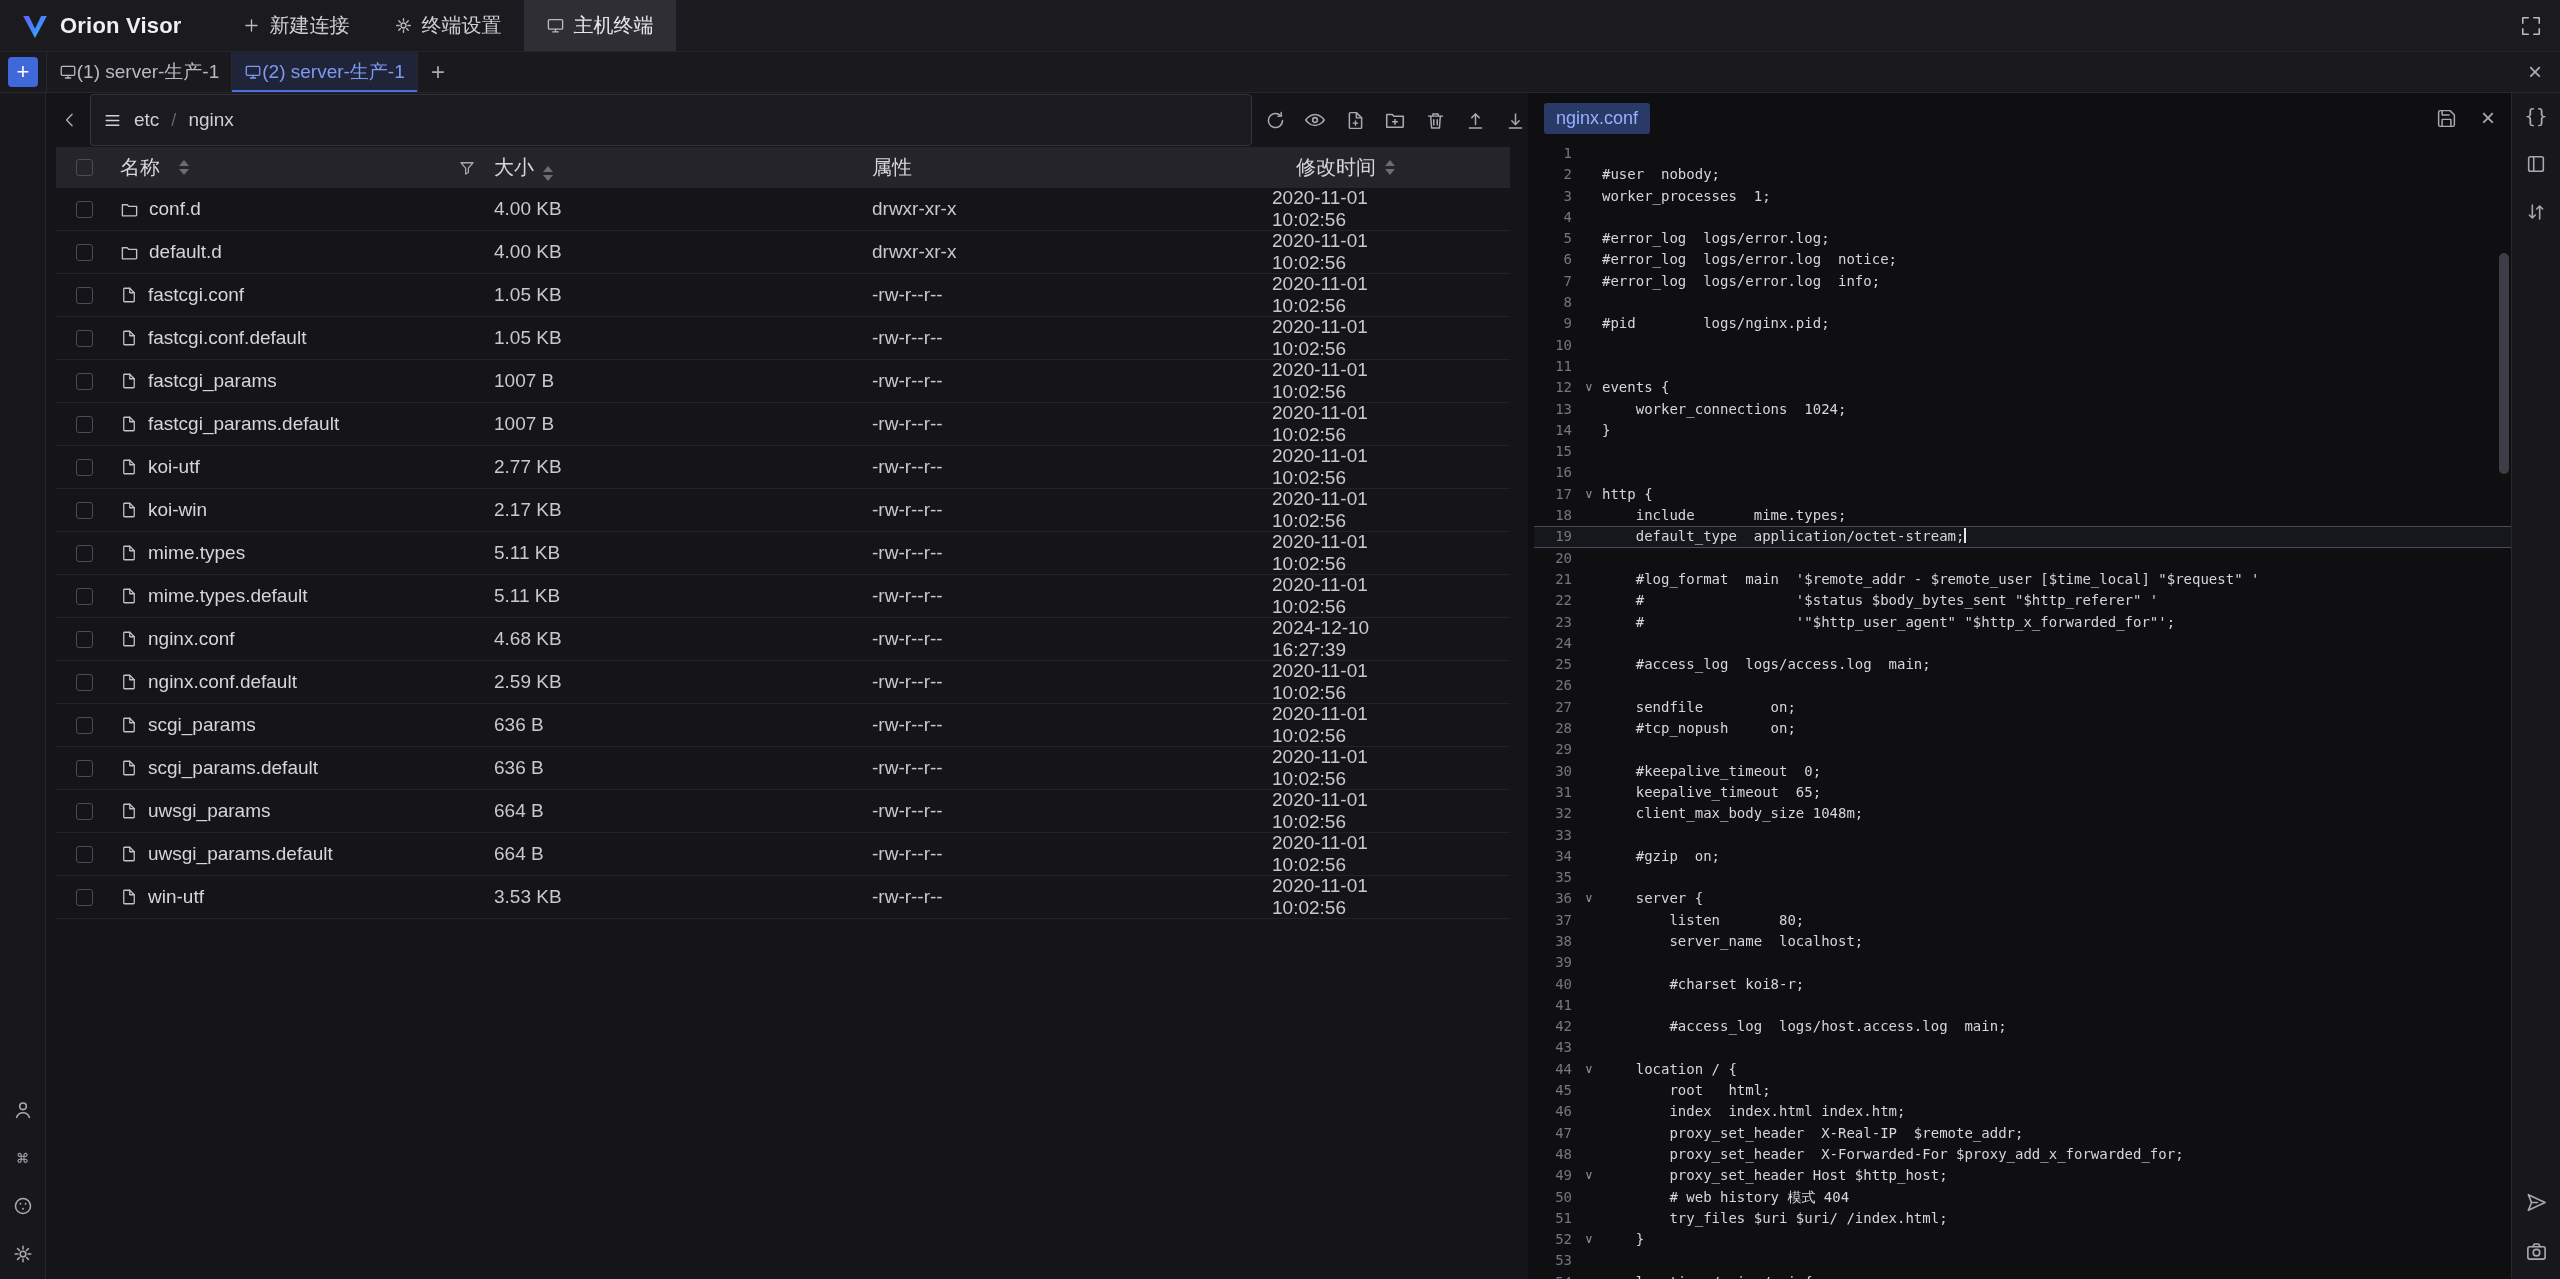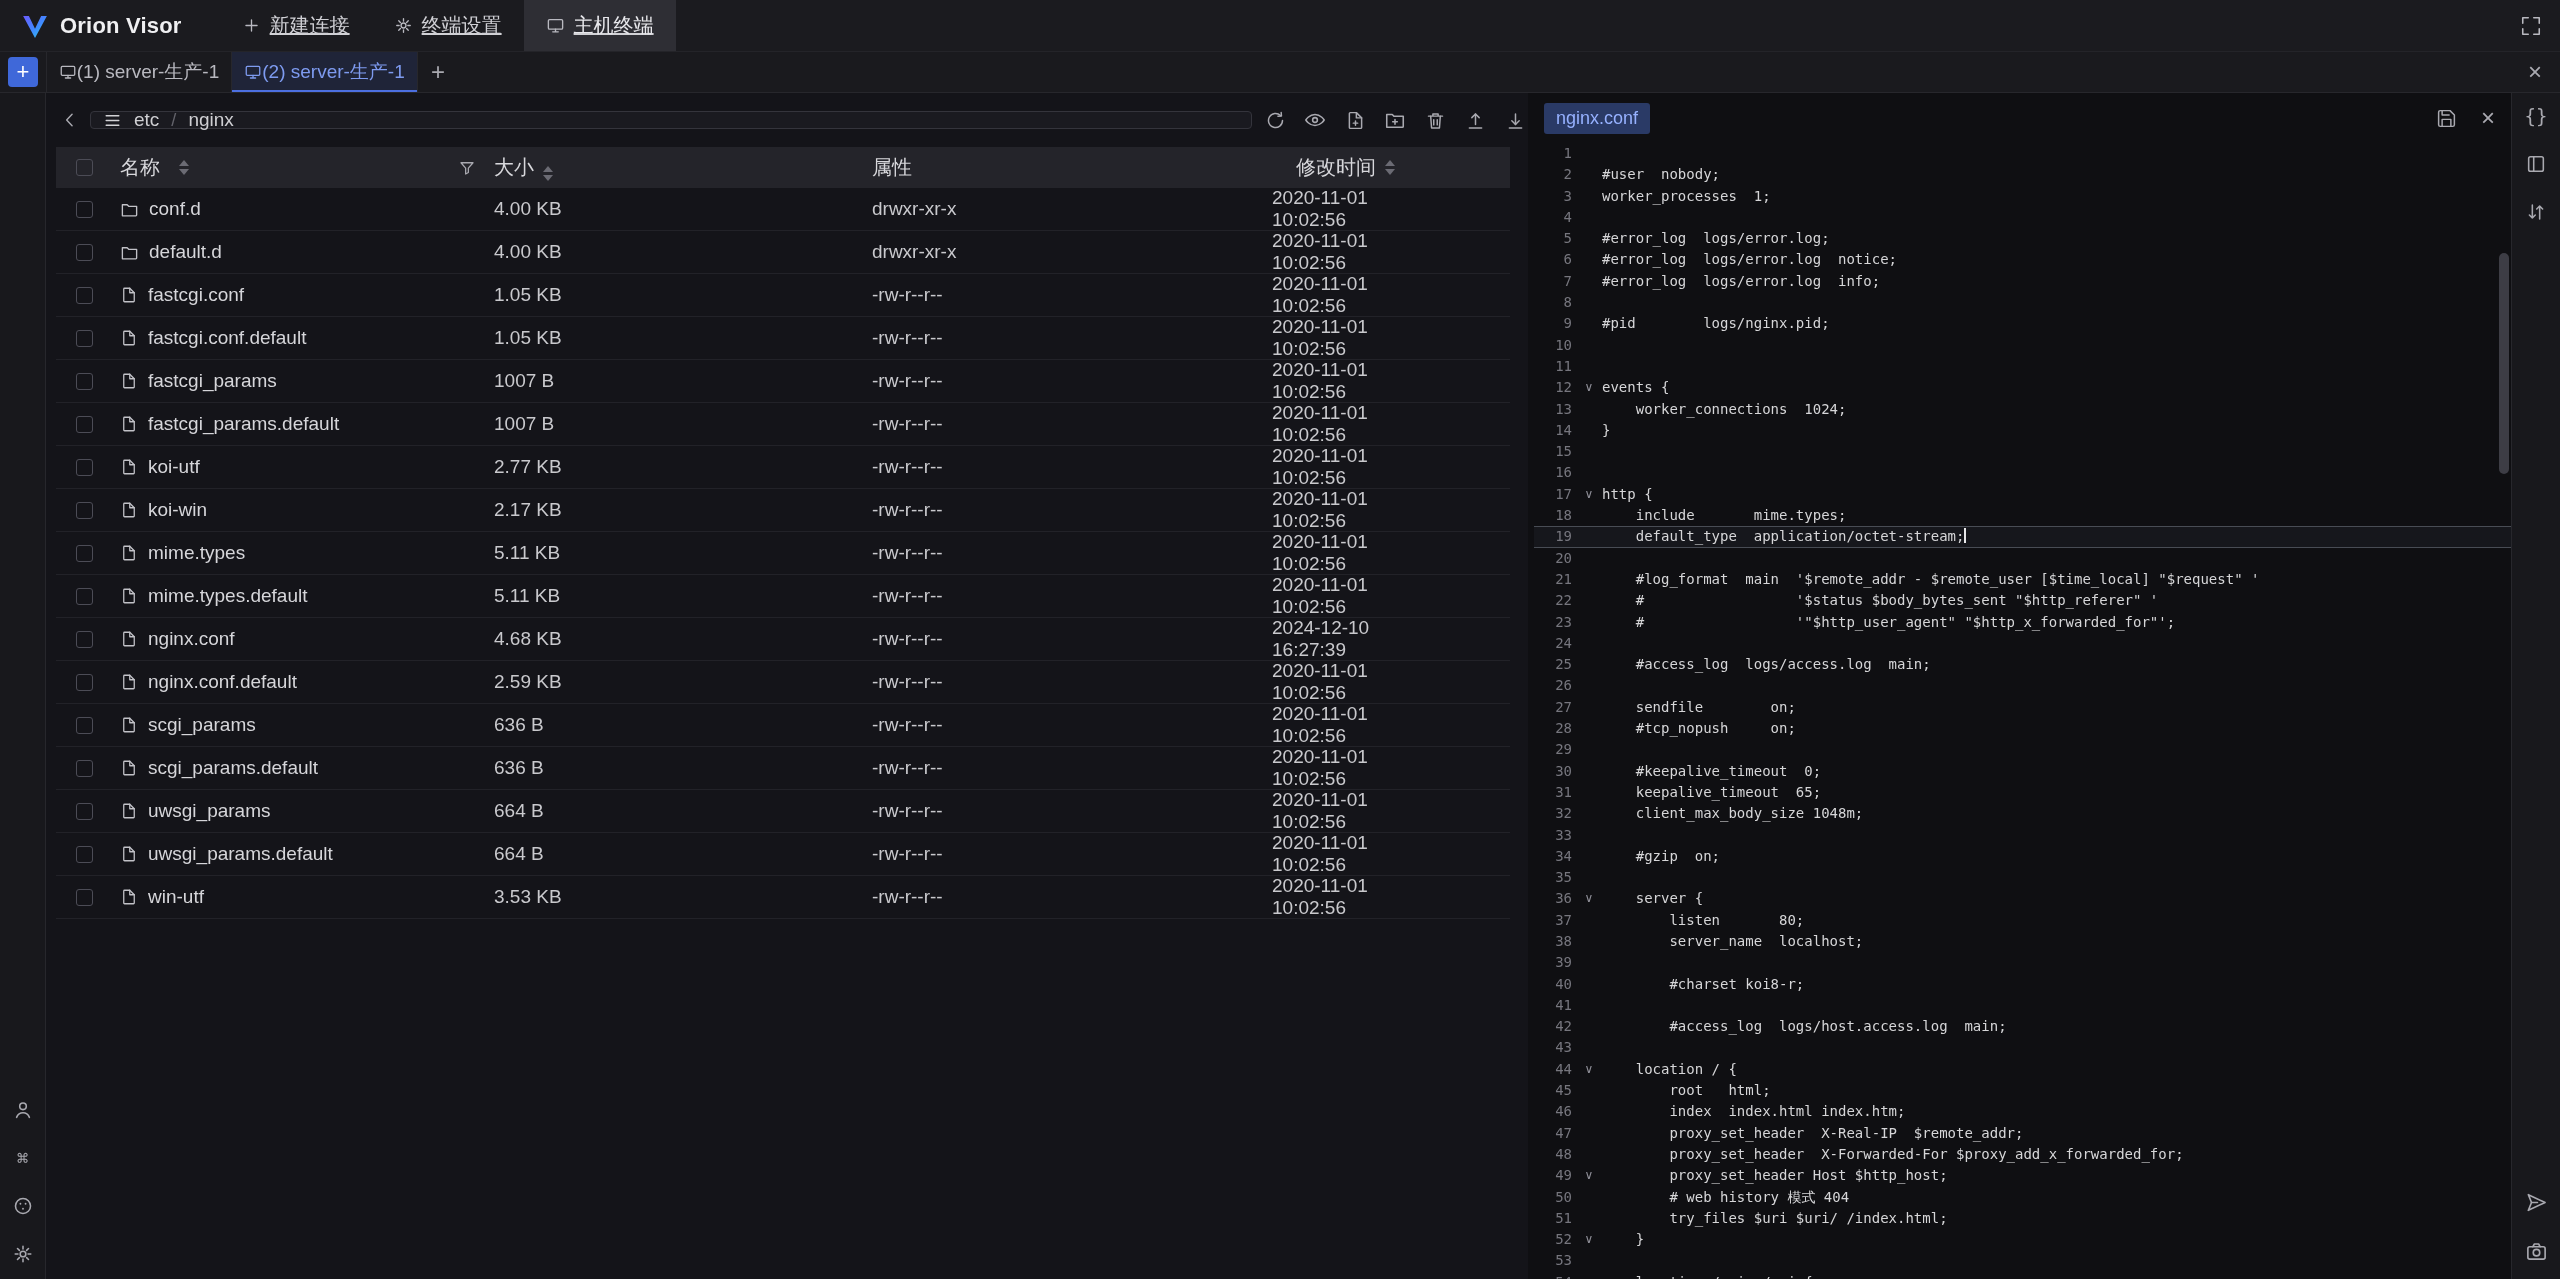--- a/index.html
+++ b/index.html
@@ -5,21 +5,21 @@
   * { box-sizing: border-box; margin: 0; padding: 0; }
   html,body { width:2560px; height:1279px; overflow:hidden; background:#0f0f12;
     font-family:"Liberation Sans", sans-serif; color:#d2d2d6; }
   .app { width:2560px; height:1279px; display:flex; flex-direction:column; }
 
   
   .topbar { height:52px; flex:0 0 52px; background:#1b1b1f; display:flex; align-items:center;
     border-bottom:1px solid #242429; }
   .brand { display:flex; align-items:center; gap:10px; padding:0 10px 0 20px; height:100%; }
   .brand-name { font-size:22px; font-weight:bold; color:#f0f0f2; letter-spacing:.2px; }
-  .topmenu { display:flex; height:100%; margin-left:28px;text-decoration:underline; }
+  .topmenu { display:flex; height:100%; margin-left:28px; }
   .menu-item { display:flex; align-items:center; gap:9px; padding:0 22px; font-size:20px;
     color:#cfcfd4; cursor:pointer; }
   .menu-item.active { background:#2e2e34; color:#e8e8ec; }
   .menu-item .mi { color:#b9b9c0; }
   .topbar-right { margin-left:auto; padding-right:18px; display:flex; align-items:center; color:#b9b9c0; }
 
   
   .under { flex:1; display:flex; min-height:0; }
   .main { flex:1; display:flex; flex-direction:column; min-width:0; }
 
@@ -48,21 +48,21 @@
     padding-bottom:16px; color:#a9a9b0; }
   .rs-spacer { flex:1; }
   .glyph-ic { font-size:19px; font-family:"DejaVu Sans Mono", monospace; cursor:pointer; }
   .strip-ic { cursor:pointer; }
 
   
   .filepanel { flex:0 0 1482px; background:#141419; display:flex; flex-direction:column; min-width:0; }
   .fm-toolbar { height:54px; flex:0 0 54px; display:flex; align-items:center; padding:0 20px 0 14px; gap:10px; }
   .tb-btn { width:34px; height:34px; display:flex; align-items:center; justify-content:center;
     color:#a9a9b0; cursor:pointer; border-radius:4px; }
-  .breadcrumb { flex:0 0 1162px; height:18px; border:1px solid #34343c; border-radius:4px;
+  .breadcrumb { flex:0 0 1162px; height:52px; border:1px solid #34343c; border-radius:4px;
     background:#1a1a20; display:flex; align-items:center; gap:12px; padding:0 12px; }
   .crumb { font-size:19px; color:#cfcfd3; cursor:pointer; }
   .crumb-sep { font-size:18px; color:#63636b; }
   .fm-actions { margin-left:auto; display:flex; align-items:center; gap:14px; }
   .fm-actions .tb-btn { width:26px; height:30px; }
 
   .fm-table { margin:0 18px 0 10px; display:flex; flex-direction:column; min-height:0; }
   .fm-header { height:41px; flex:0 0 41px; background:#24242a; display:flex; align-items:center;
     font-size:20px; color:#d8d8dc; }
   .fm-row { height:43px; flex:0 0 43px; display:flex; align-items:center;

